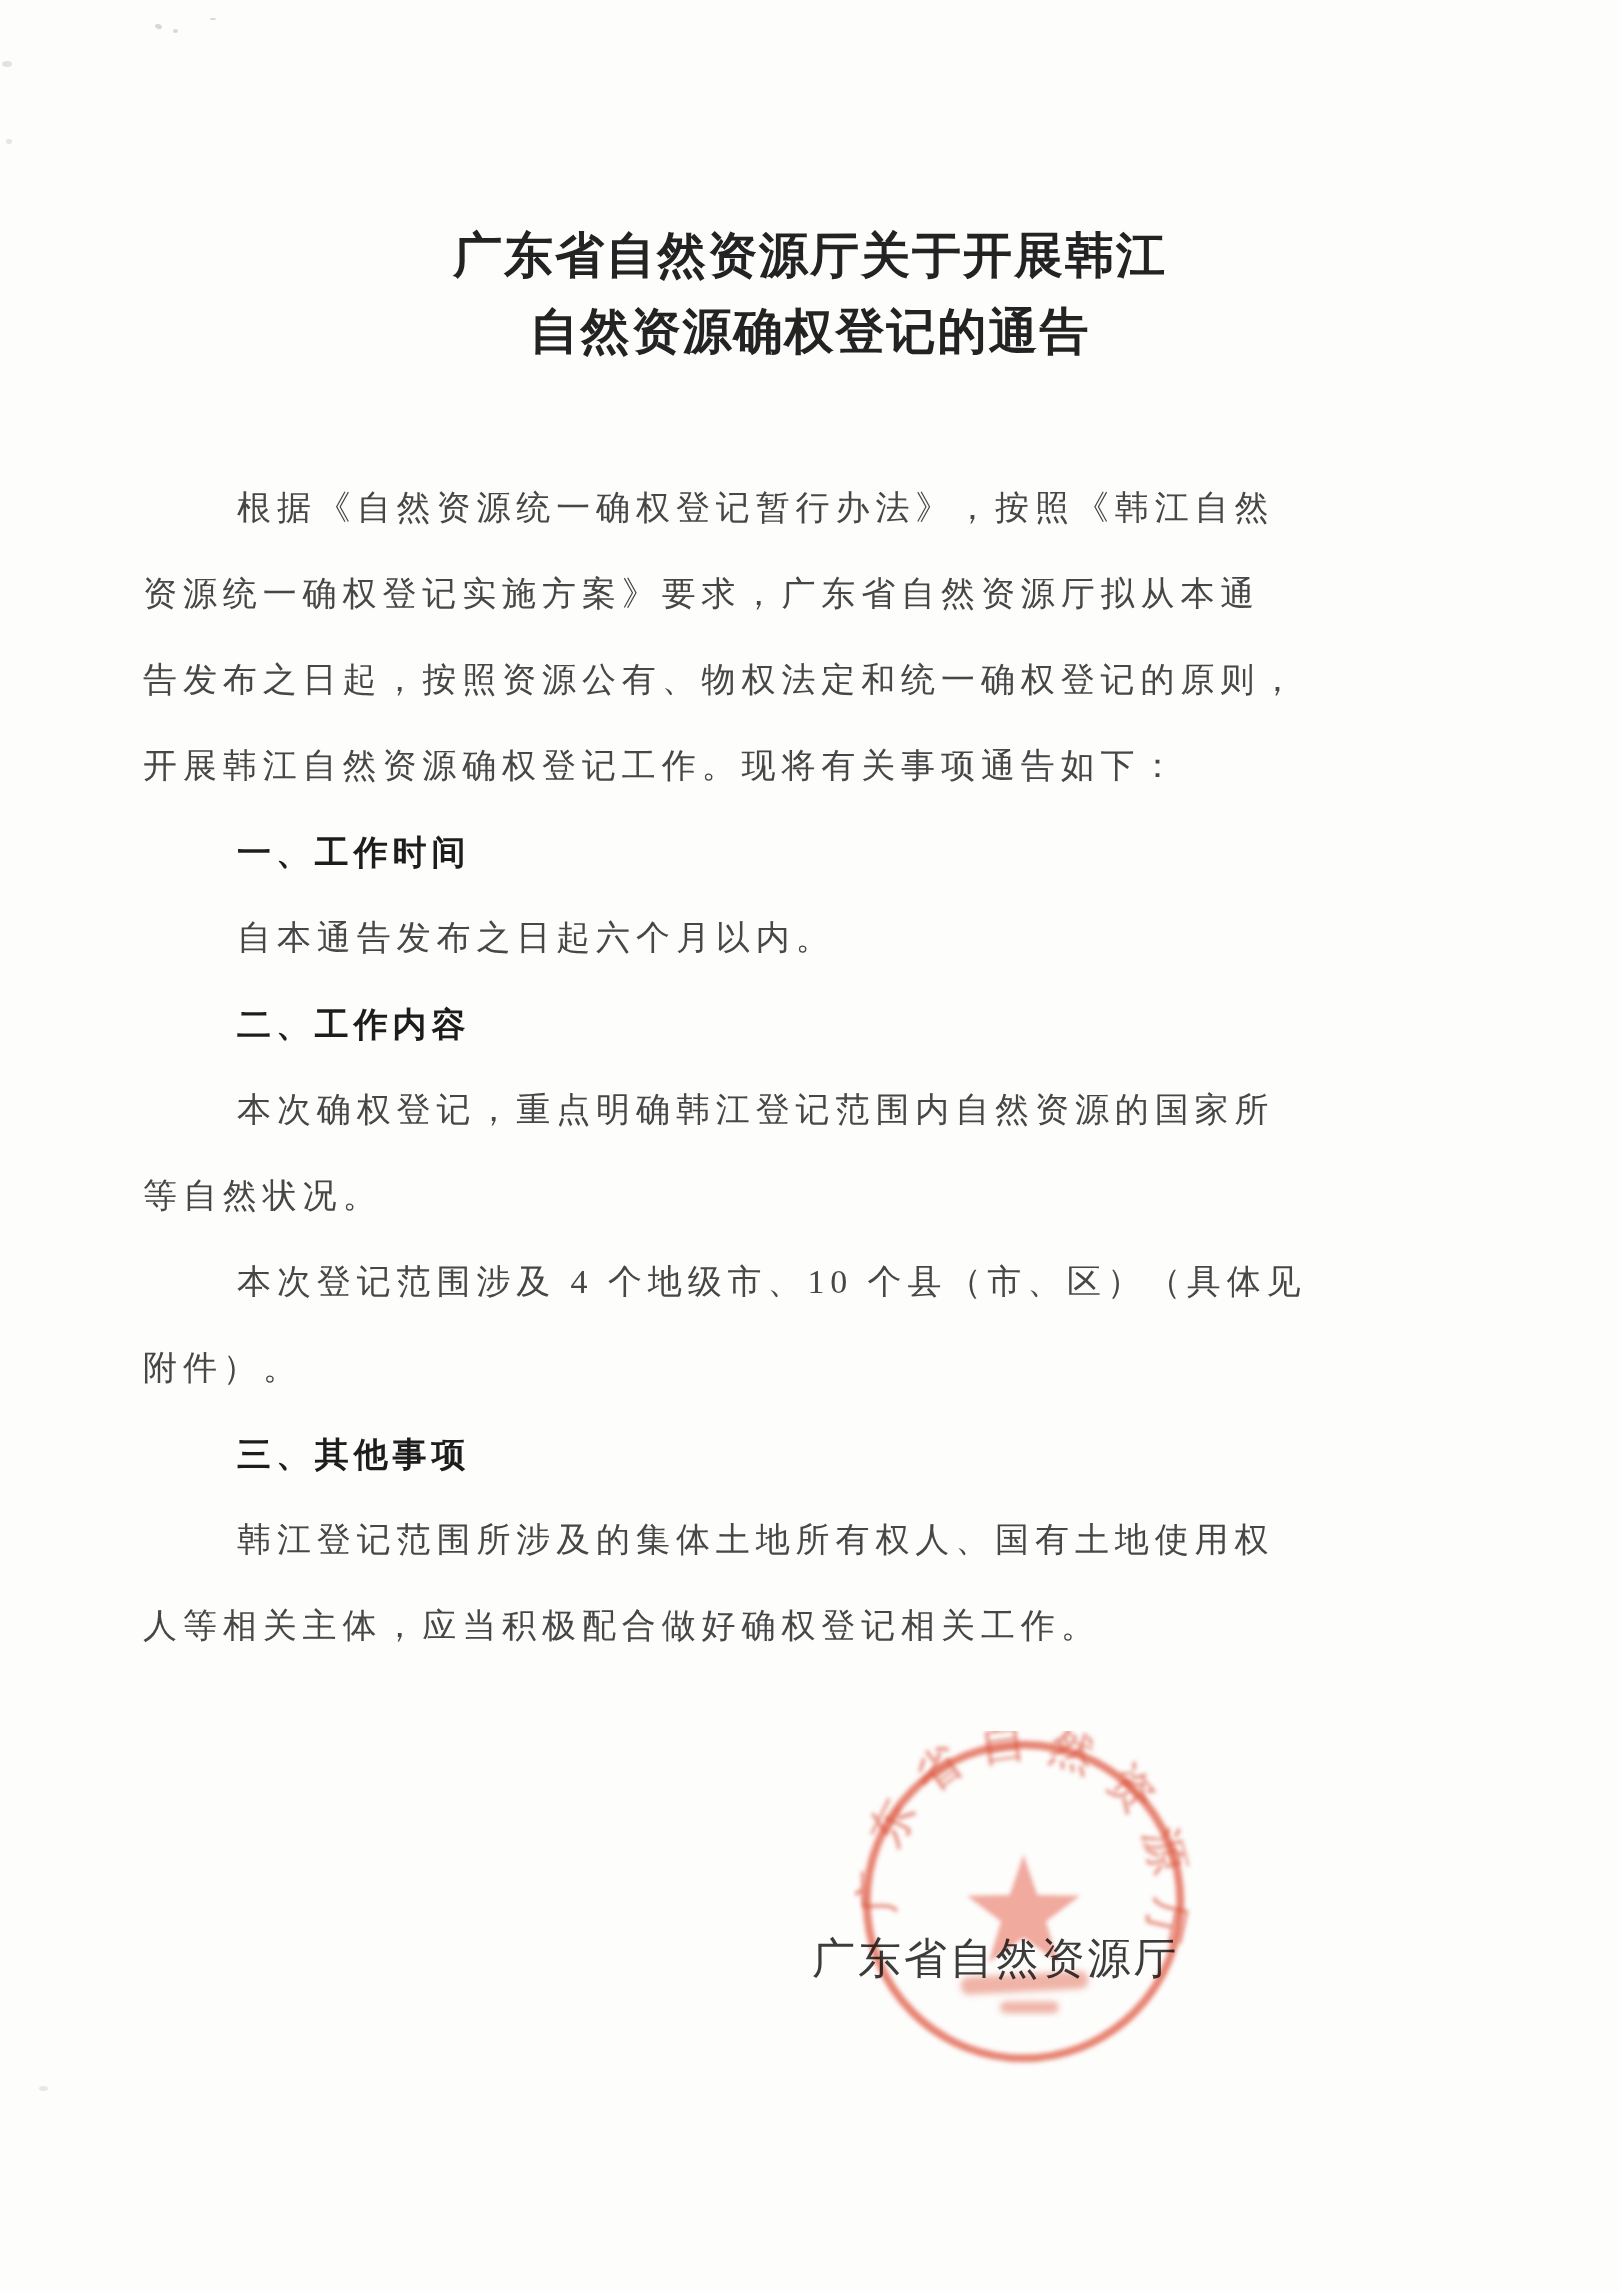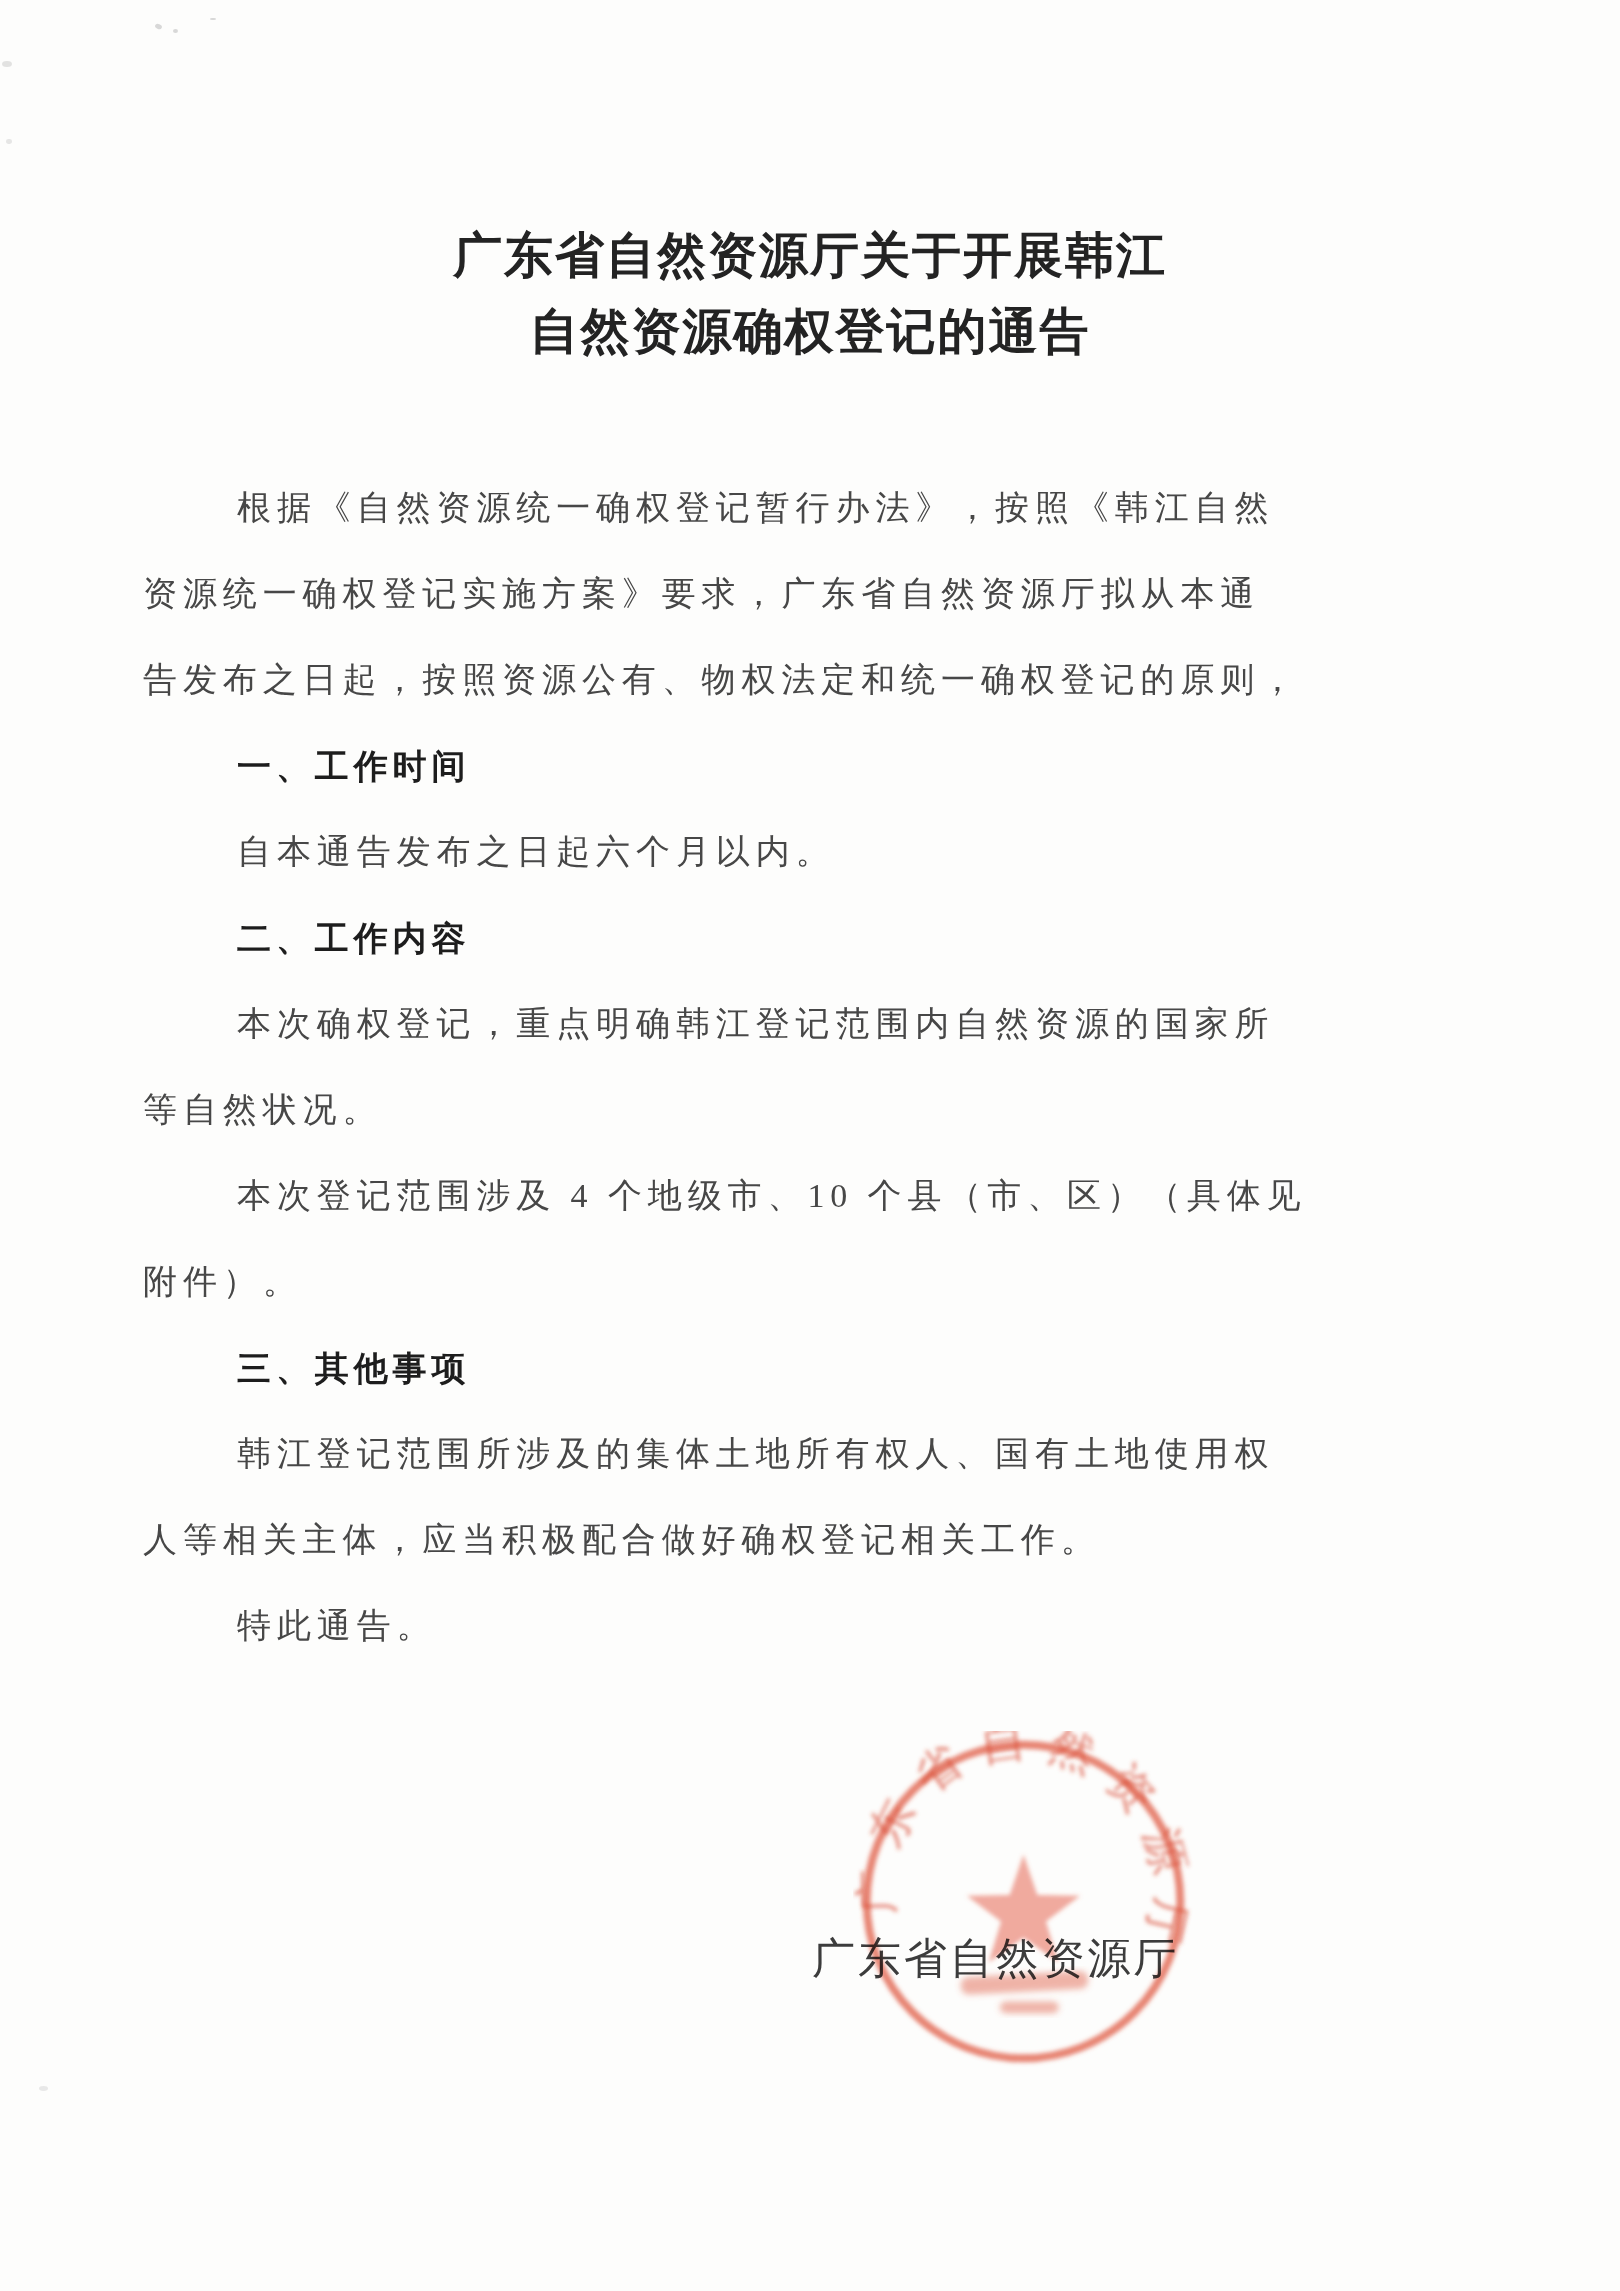--- a/index.html
+++ b/index.html
@@ -78,31 +78,31 @@
 
   <div class="title-block">
     <div>广东省自然资源厅关于开展韩江</div>
     <div>自然资源确权登记的通告</div>
   </div>
 
   <div class="content">
     <div class="bl indent">根据《自然资源统一确权登记暂行办法》，按照《韩江自然</div>
     <div class="bl">资源统一确权登记实施方案》要求，广东省自然资源厅拟从本通</div>
     <div class="bl">告发布之日起，按照资源公有、物权法定和统一确权登记的原则，</div>
+    <div class="bl">开展韩江自然资源确权登记工作。现将有关事项通告如下：</div>
     <div class="bl heading">一、工作时间</div>
     <div class="bl indent">自本通告发布之日起六个月以内。</div>
     <div class="bl heading">二、工作内容</div>
     <div class="bl indent">本次确权登记，重点明确韩江登记范围内自然资源的国家所</div>
     <div class="bl">等自然状况。</div>
     <div class="bl indent">本次登记范围涉及 4 个地级市、10 个县（市、区）（具体见</div>
     <div class="bl">附件）。</div>
     <div class="bl heading">三、其他事项</div>
     <div class="bl indent">韩江登记范围所涉及的集体土地所有权人、国有土地使用权</div>
     <div class="bl">人等相关主体，应当积极配合做好确权登记相关工作。</div>
-    <div class="bl indent">特此通告。</div>
   </div>
 
   <div class="signature">
     <div>广东省自然资源厅</div>
   </div>
 
   <div class="seal">
     <svg width="341" height="341" viewBox="0 0 348 348">
       <defs>
         <path id="sealArc" d="M 48.6 207.6 A 134 134 0 1 1 299.4 207.6" fill="none"></path>

